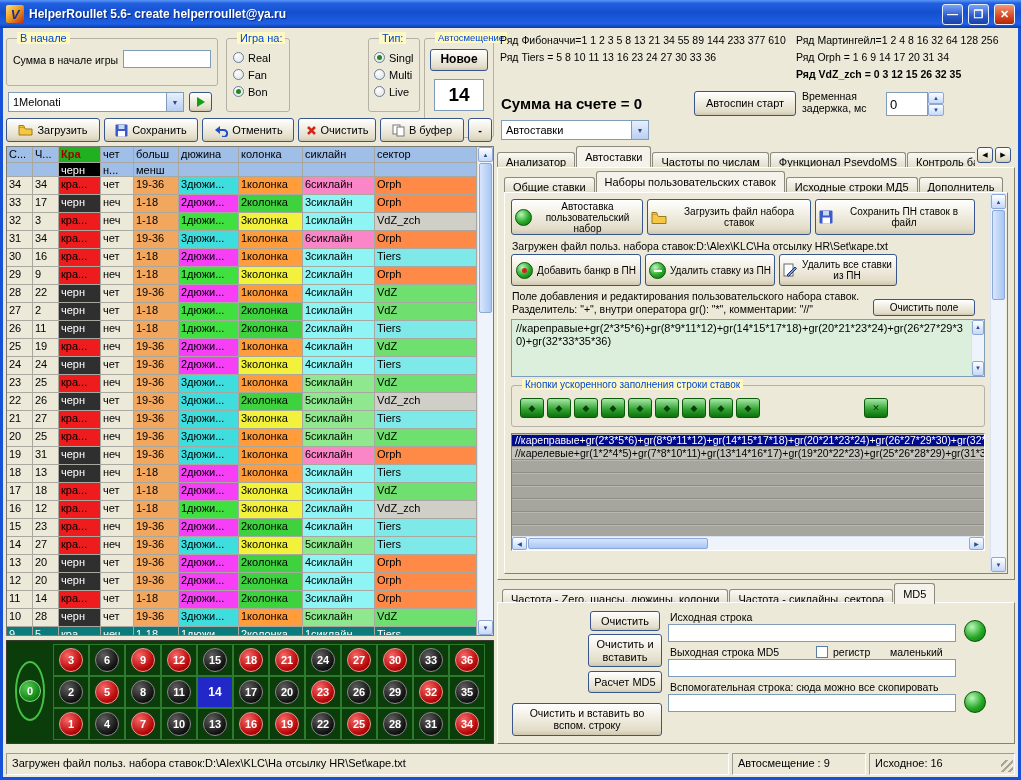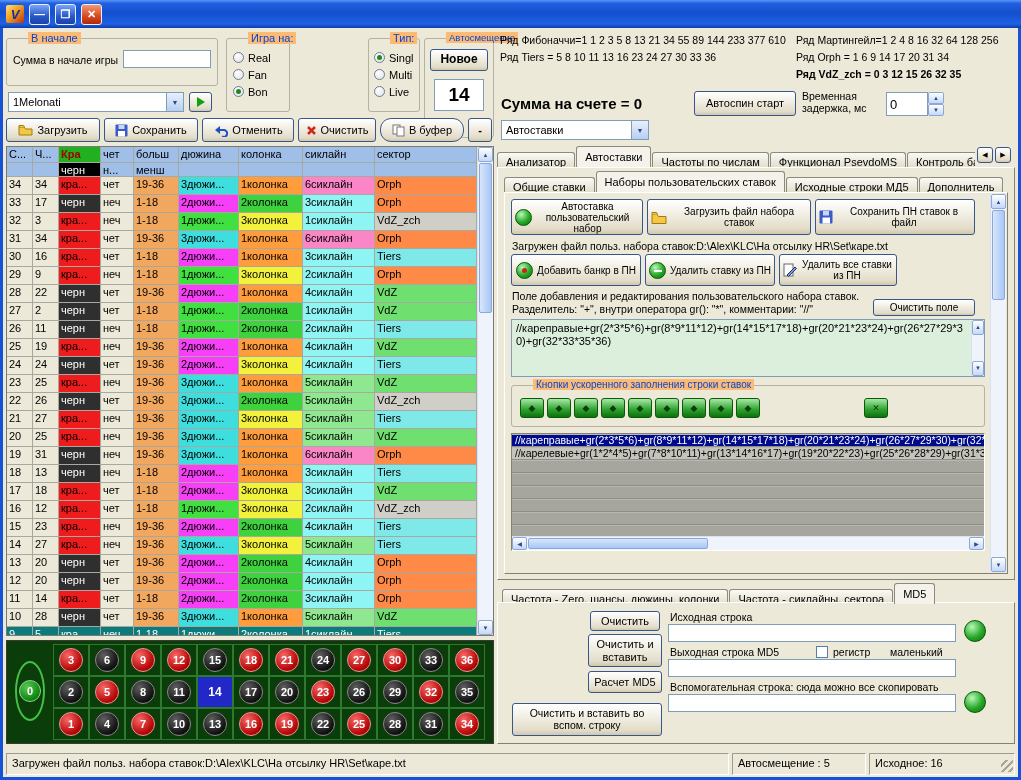--- a/index.html
+++ b/index.html
@@ -21,21 +21,21 @@
   .cap-btn.close { background:linear-gradient(180deg,#F09878,#D84820 60%,#B02808); }
   .edge-l { position:absolute; left:0; top:28px; bottom:0; width:3px; background:#1652D8; }
   .edge-r { position:absolute; right:0; top:28px; bottom:0; width:3px; background:#1652D8; }
   .edge-b { position:absolute; left:0; right:0; bottom:0; height:3px; background:#1652D8; }
   
   .xpbtn { border:1px solid #39568C; border-radius:3px;
     background:linear-gradient(180deg,#FFFFFF 0%,#F2EFE4 40%,#E2DCC8 85%,#CFC8AE 100%);
     box-shadow:inset 0 1px 0 #FFF; display:flex; align-items:center; justify-content:center;
     gap:4px; font-size:11px; color:#000; text-align:center; line-height:1.1; padding:1px 3px; }
   .gb { position:absolute; border:1px solid #B5B2A5; border-radius:3px; }
-  .gb-label { position:absolute; top:-7px; left:21px; background:#fdba74; padding:0 3px; color:#0046D5; white-space:nowrap;text-align:right; }
+  .gb-label { position:absolute; top:-7px; left:10px; background:#fef9c3; padding:0 3px; color:#0046D5; white-space:nowrap;text-align:right; }
   .tinput { background:#fff; border:1px solid #7F9DB9; font-size:11px; padding:1px 3px;
     font-family:"Liberation Sans",sans-serif; }
   .combo { position:absolute; background:#fff; border:1px solid #7F9DB9; display:flex; align-items:center; }
   .combo .cval { flex:1; padding:0 4px; overflow:hidden; white-space:nowrap; }
   .combo .cbtn { width:17px; align-self:stretch; border-left:1px solid #7F9DB9;
     background:linear-gradient(180deg,#E8F0FC,#B8CEF2); display:flex; align-items:center; justify-content:center;
     font-size:7px; color:#2A4C8C; }
   .radio-row { display:flex; align-items:center; gap:4px; height:17px; }
   .radio { width:11px; height:11px; border-radius:50%; border:1px solid #6A7F9A; flex:0 0 11px;
     background:radial-gradient(circle at 35% 30%,#FFF,#E0E0E0); position:relative; }
@@ -112,20 +112,21 @@
     background:repeating-linear-gradient(135deg,transparent 0 3px,#A8A496 3px 5px); }
   svg { display:block; }
 </style>
 </head>
 <body>
 
 <div class="window">
 
   <div class="titlebar">
     <div class="app-icon">V</div>
+    <div class="title-text">HelperRoullet 5.6- create helperroullet@ya.ru</div>
     <div class="cap-btn">—</div>
     <div class="cap-btn">❐</div>
     <div class="cap-btn close">✕</div>
   </div>
   <div class="edge-l"></div>
   <div class="edge-r"></div>
   <div class="edge-b"></div>
 
   <div class="controls">
     <div class="gb" style="left:0;top:6px;width:212px;height:48px;">
@@ -209,21 +210,21 @@
         <span>Отменить</span>
       </div>
       <div class="xpbtn" style="width:78px;height:24px;">
         <span>
             <svg width="11" height="11">
               <path d="M2 2 L9 9 M9 2 L2 9" stroke="#D02818" stroke-width="2.5"></path>
             </svg>
           </span>
         <span>Очистить</span>
       </div>
-      <div class="xpbtn" style="width:84px;height:24px;border-radius:11px;">
+      <div class="xpbtn" style="width:84px;height:24px;">
         <span>
             <svg width="13" height="13">
               <rect x="1" y="1" width="7" height="9" fill="#FFF" stroke="#777"></rect>
               <rect x="5" y="3" width="7" height="9" fill="#FFF" stroke="#777"></rect>
             </svg>
           </span>
         <span>В буфер</span>
       </div>
       <div class="xpbtn" style="width:24px;height:24px;font-weight:bold;">-</div>
     </div>
@@ -825,17 +826,17 @@
     <div class="lbl" style="left:392px;top:43px;font-size:10.5px;">маленький</div>
     <input class="tinput" style="position: absolute; left: 170px; top: 56px; width: 288px; height: 18px;" value="">
 
     <div class="lbl" style="left:172px;top:78px;font-size:10.5px;">Вспомогательная строка: сюда можно все скопировать</div>
     <input class="tinput" style="position: absolute; left: 170px; top: 91px; width: 288px; height: 18px;" value="">
     <div class="sphere" style="position:absolute;left:466px;top:88px;width:22px;height:22px;"></div>
   </div>
 
   <div class="statusbar">
     <div class="status-cell" style="flex:1;">Загружен файл польз. набора ставок:D:\Alex\KLC\На отсылку HR\Set\каре.txt</div>
-    <div class="status-cell" style="width:134px;">Автосмещение : 5</div>
+    <div class="status-cell" style="width:134px;">Автосмещение : 9</div>
     <div class="status-cell" style="width:146px;">Исходное: 16</div>
     <div class="grip"></div>
   </div>
 </div>
 
 </body></html>

